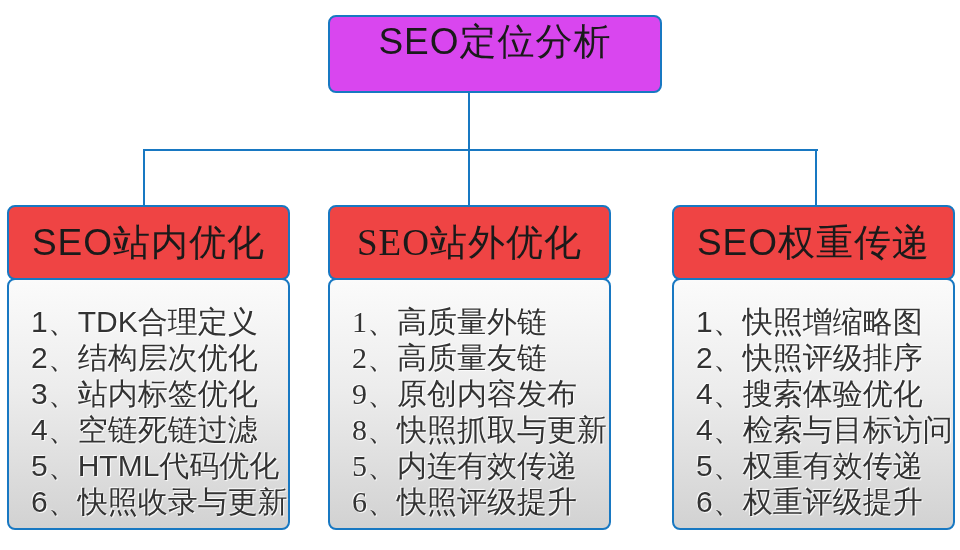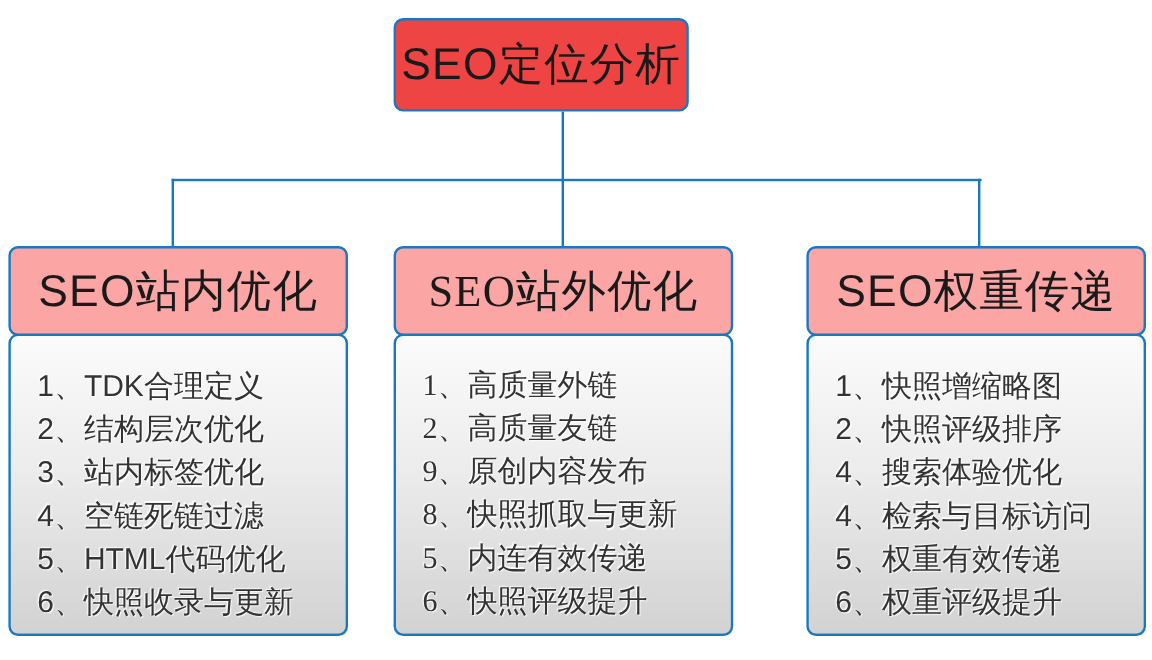--- a/index.html
+++ b/index.html
@@ -15,61 +15,61 @@
   }
   
   .line { position: absolute; background: #1878c2; }
   .line.v { width: 2px; }
   .line.h { height: 2px; }
 
   
   .root-node {
     position: absolute;
     left: 328px; top: 15px;
-    width: 246px; height: 78px;
-    background: #ef4444;
+    width: 334px; height: 78px;
+    background: #d946ef;
     border: 2px solid #1878c2;
     border-radius: 8px;
-    display: flex; align-items: center; justify-content: center;
+    display: flex; justify-content: center;
     font-size: 37px;
     color: #1a1a1a;
     letter-spacing: 1px;
     white-space: nowrap;
   }
 
   
   .column { position: absolute; top: 205px; width: 283px; }
   .column.c1 { left: 7px; }
   .column.c2 { left: 328px; font-family: Liberation Serif, serif; }
   .column.c3 { left: 672px; }
 
   .col-header {
     position: relative; z-index: 2;
     height: 75px;
-    background: #fca5a5;
+    background: #ef4444;
     border: 2px solid #1878c2;
     border-radius: 8px;
     display: flex; align-items: center; justify-content: center;
     font-size: 37px;
     color: #1a1a1a;
     letter-spacing: 1px;
     white-space: nowrap;
   }
 
   .col-list {
     position: relative; z-index: 1;
     margin-top: -2px;
     height: 252px;
     border: 2px solid #1878c2;
     border-radius: 8px;
     background: linear-gradient(180deg, #fbfbfb 0%, #ececec 45%, #d2d2d2 100%);
     padding: 24px 8px 0 22px;
   }
   .list-item {
-    font-size: 25px;
+    font-size: 30px;
     line-height: 36px;
     color: #333333;
     white-space: nowrap;
     text-shadow: 1px 1px 1px rgba(255,255,255,.95), -1px -1px 1px rgba(255,255,255,.95);
   }
 </style>
 </head>
 <body>
 
 <div class="canvas">

